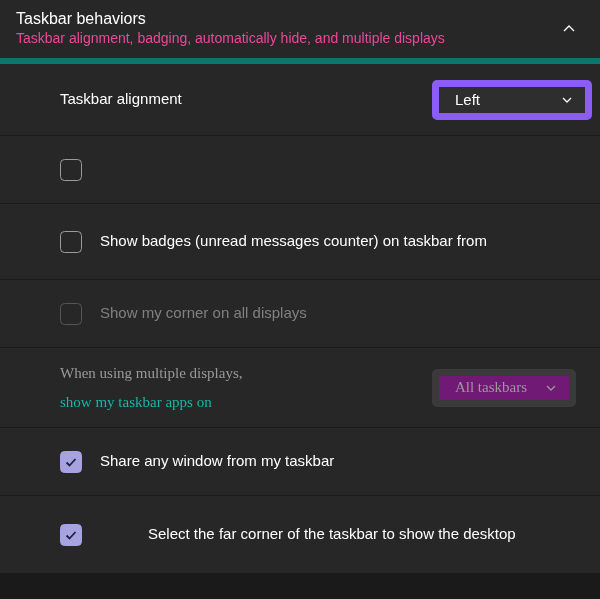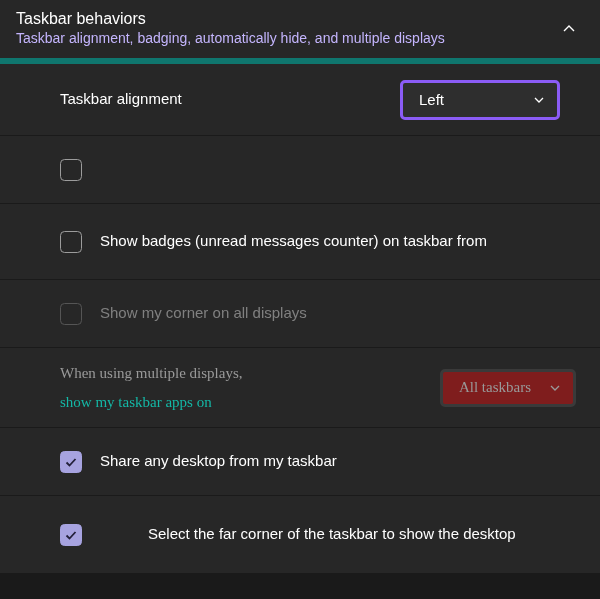--- a/index.html
+++ b/index.html
@@ -21,68 +21,68 @@
     border-bottom: 6px solid #0f766e;
   }
   .header-title {
     font-size: 16px;
     font-weight: 400;
     color: #ffffff;
     margin-bottom: 2px;
   }
   .header-sub {
     font-size: 14px;
-    color: #c4b5fd;
+    color: #ec4899;
     font-weight: 400;
   }
   .chevron-up {
     position: absolute;
     right: 24px;
     top: 22px;
     width: 14px;
     height: 14px;
   }
   .chevron-up svg { display: block; }
   .row {
     display: flex;
     align-items: center;
     min-height: 68px;
     padding: 14px 24px 14px 60px;
     border-bottom: 1px solid #1a1a1a;
   }
   .row.align-row {
     padding-left: 60px;
-    padding-right: 40px;
+    padding-right: 8px;
     min-height: 72px;
   }
   .row .label {
     flex: 1;
     font-size: 15px;
     color: #ffffff;
     line-height: 1.35;
   }
   .row.disabled .label,
   .row.disabled .checkbox,
   .row.disabled .select {
     color: #808080;
   }
   .row.disabled .checkbox { border-color: #555; }
   .row.disabled .select {
     color: #999;
     border-color: #3a3a3a;
-    background: #7f1d1d;
+    background: #701a75;
   }
   .select {
     display: inline-flex;
     align-items: center;
     justify-content: space-between;
     min-width: 160px;
     height: 40px;
     padding: 0 12px 0 16px;
-    border: 3px solid #8b5cf6;
+    border: 7px solid #8b5cf6;
     border-radius: 5px;
     background: #2e2e2e;
     color: #ffffff;
     font-size: 15px;
     gap: 18px;
   }
   .select.small { min-width: 128px; height: 38px; }
   .select .chev { flex: 0 0 auto; display:flex; }
   .checkbox {
     flex: 0 0 auto;
@@ -176,21 +176,21 @@
       </span>
     </div>
   </div>
 
   <div class="row tight">
     <span class="checkbox checked">
       <svg width="14" height="14" viewBox="0 0 14 14">
           <polyline points="2.5,7.5 5.5,10.5 11.5,4" fill="none" stroke="#23203a" stroke-width="1.8"></polyline>
         </svg>
     </span>
-    <div class="label">Share any desktop from my taskbar</div>
+    <div class="label">Share any window from my taskbar</div>
   </div>
 
   <div class="row tight" style="min-height:78px;gap:48px;">
     <span class="checkbox checked">
       <svg width="14" height="14" viewBox="0 0 14 14">
           <polyline points="2.5,7.5 5.5,10.5 11.5,4" fill="none" stroke="#23203a" stroke-width="1.8"></polyline>
         </svg>
     </span>
     <div class="label">Select the far corner of the taskbar to show the desktop</div>
   </div>

